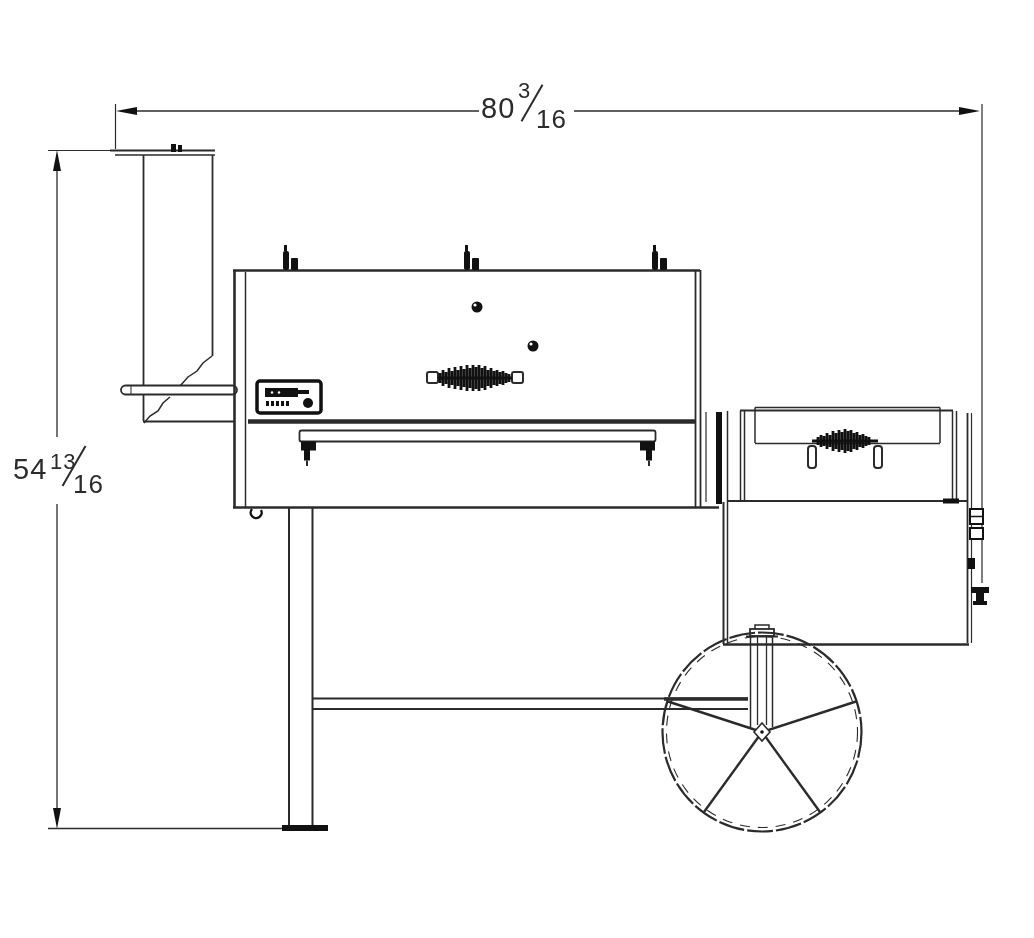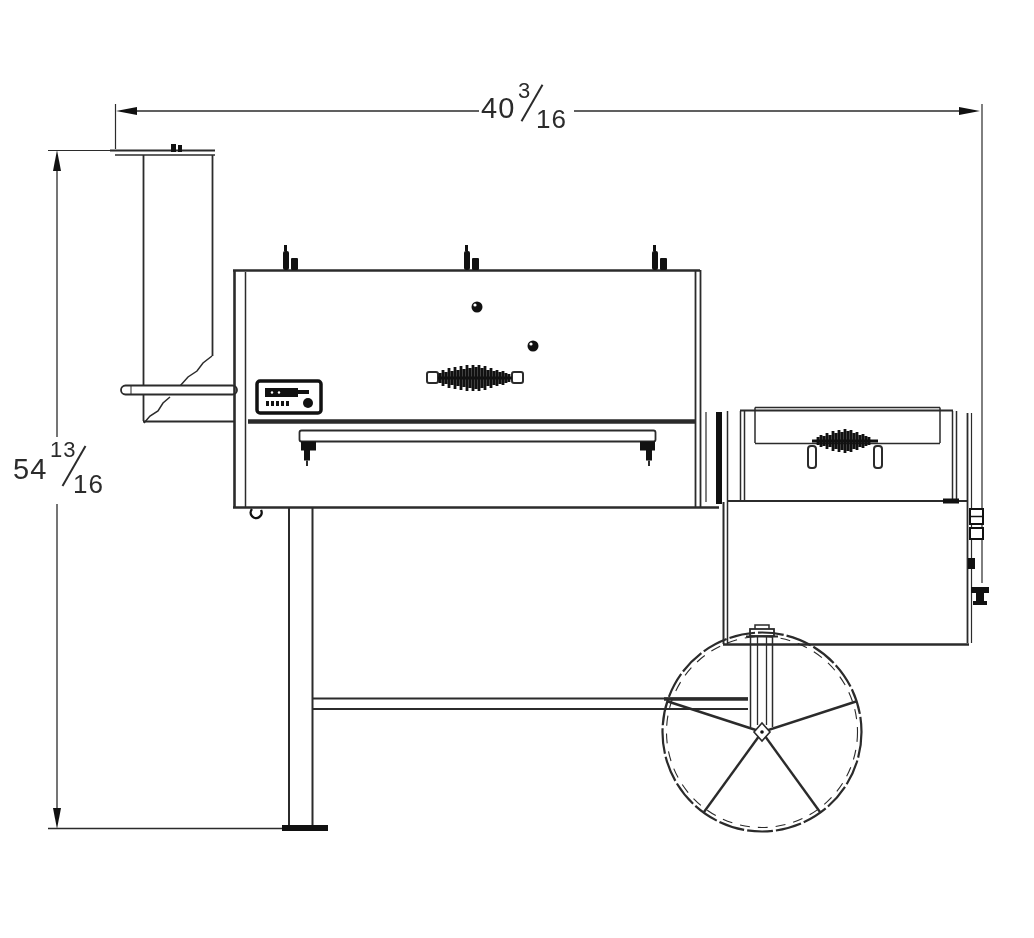--- a/index.html
+++ b/index.html
@@ -23,21 +23,21 @@
     position:absolute;width:2px;background:#2b2b2b;
     transform:rotate(30deg);transform-origin:center;
   }
   #dim-width-label{left:481px;top:82px;width:96px;height:56px;}
   #dim-width-label .whole{left:0;top:10px;}
   #dim-width-label .num{left:37px;top:-4px;}
   #dim-width-label .slash{left:50px;top:0px;height:42px;}
   #dim-width-label .den{left:55px;top:22px;}
   #dim-height-label{left:13px;top:437px;width:96px;height:66px;}
   #dim-height-label .whole{left:0;top:16px;}
-  #dim-height-label .num{left:37px;top:0px;}
+  #dim-height-label .num{left:37px;top:12px;}
   #dim-height-label .slash{left:60px;top:6px;height:46px;}
   #dim-height-label .den{left:60px;top:32px;}
 </style>
 </head>
 <body>
 
 <div class="stage">
 
 <svg width="1034" height="938" viewBox="0 0 1034 938">
   <g stroke="#2b2b2b" fill="none" stroke-linecap="butt">
@@ -220,21 +220,21 @@
         <line x1="762" y1="732" x2="668" y2="701.5"></line>
       </g>
       <path d="M762,723 l8,9 -8,9 -8,-9 z" fill="#ffffff" stroke-width="1.6"></path>
       <circle cx="762" cy="732" r="1.8" fill="#111" stroke="none"></circle>
     </g>
 
   </g>
 </svg>
 
 <div class="dim-label" id="dim-width-label">
-  <span class="whole">40</span>
+  <span class="whole">80</span>
   <span class="num">3</span>
   <span class="slash"></span>
   <span class="den">16</span>
 </div>
 
 <div class="dim-label" id="dim-height-label">
   <span class="whole">54</span>
   <span class="num">13</span>
   <span class="slash"></span>
   <span class="den">16</span>

